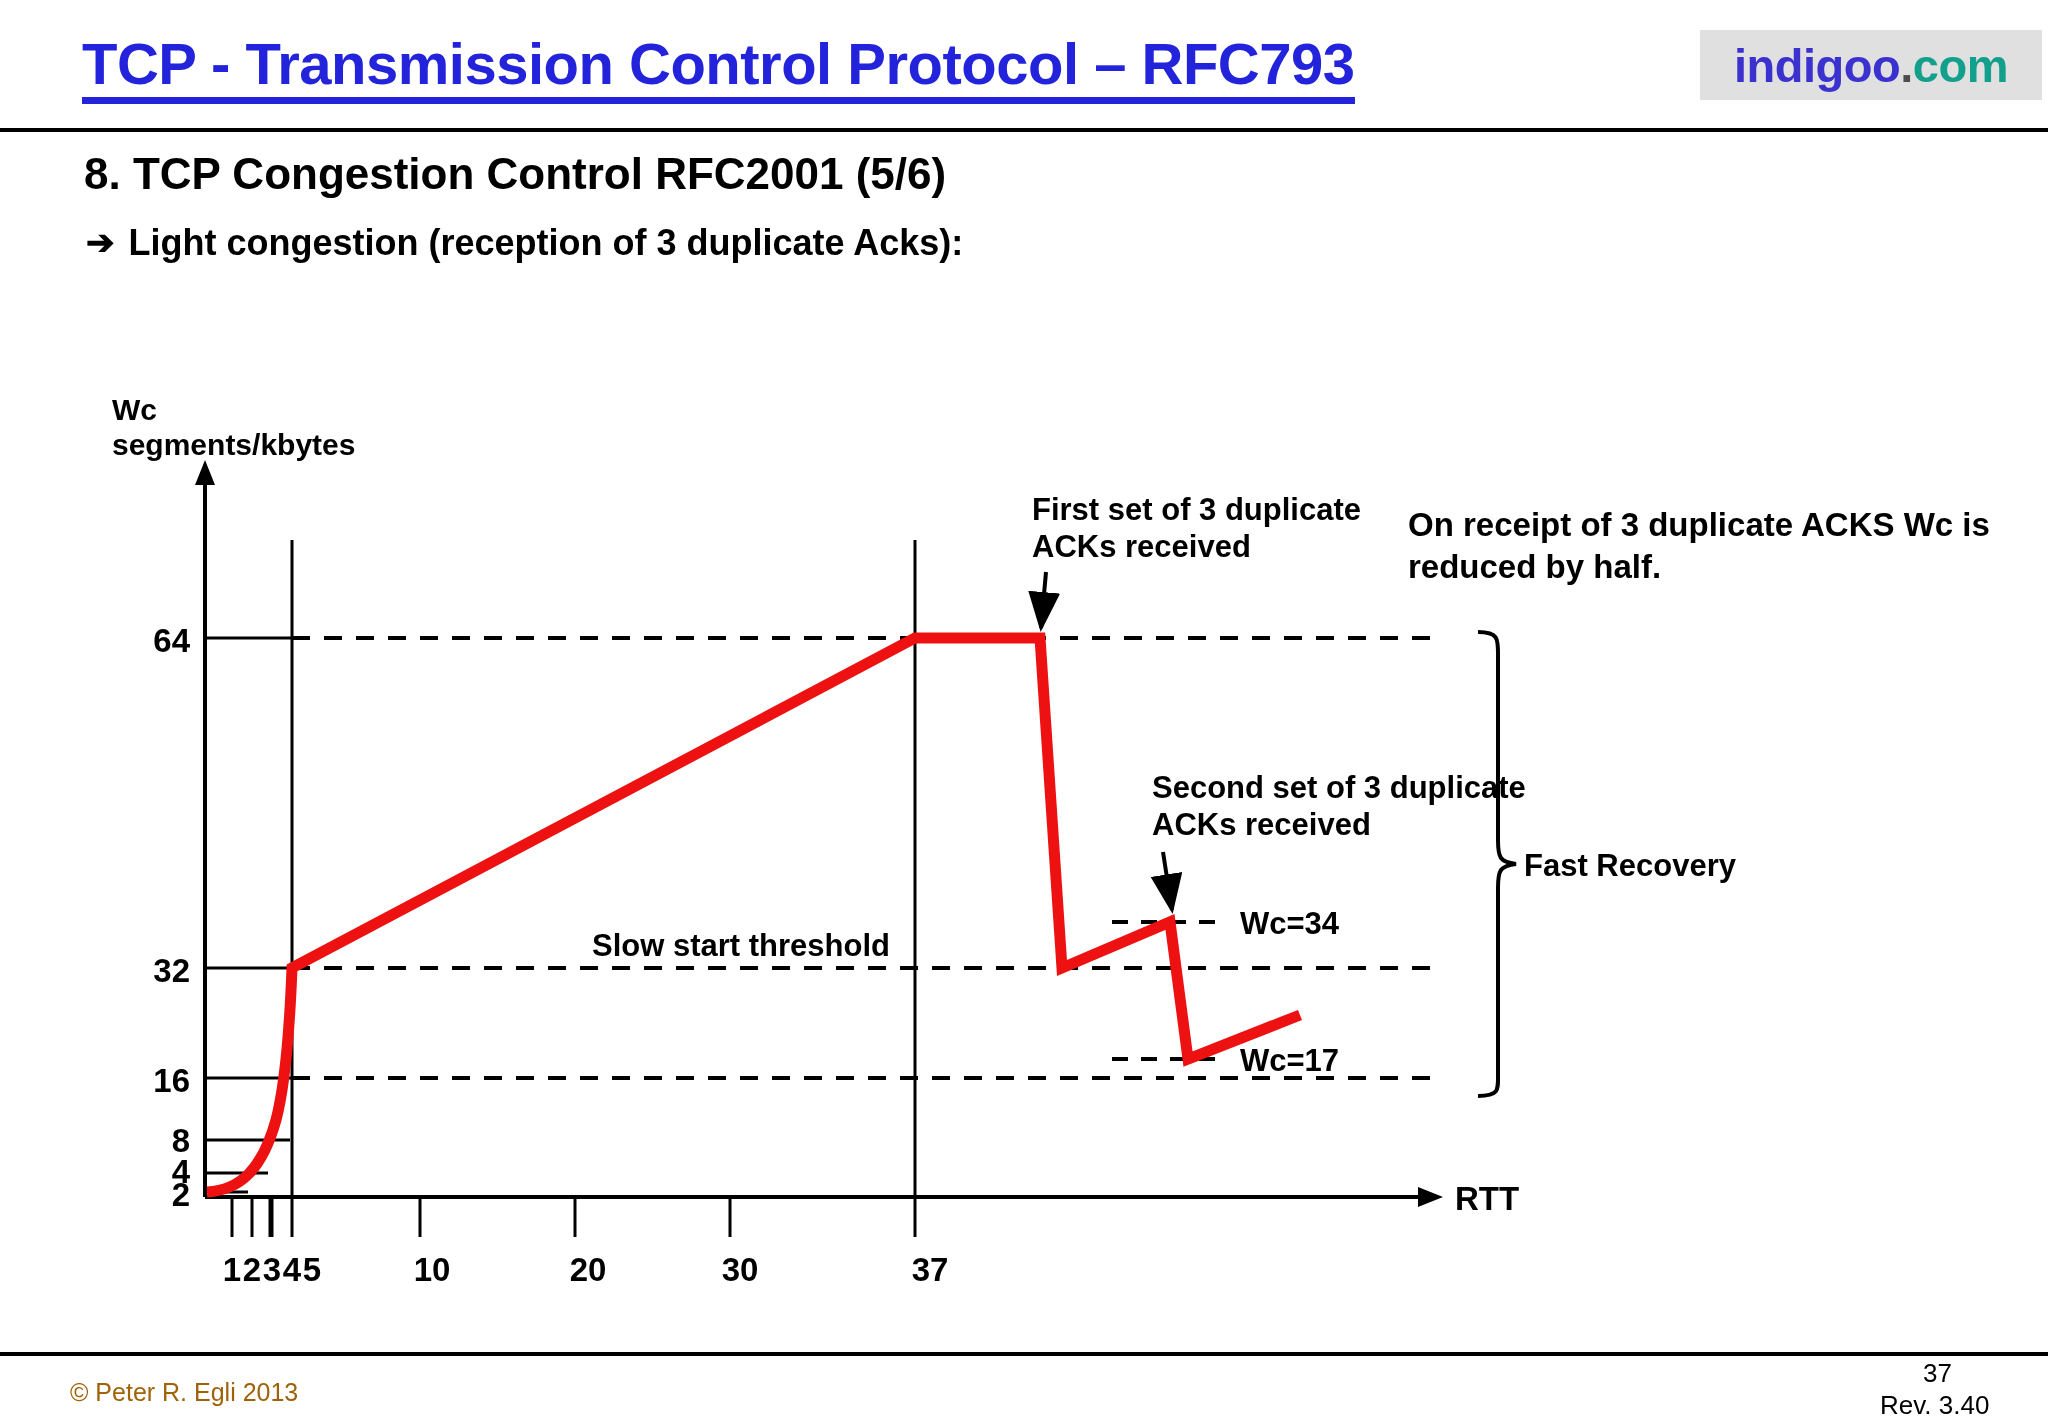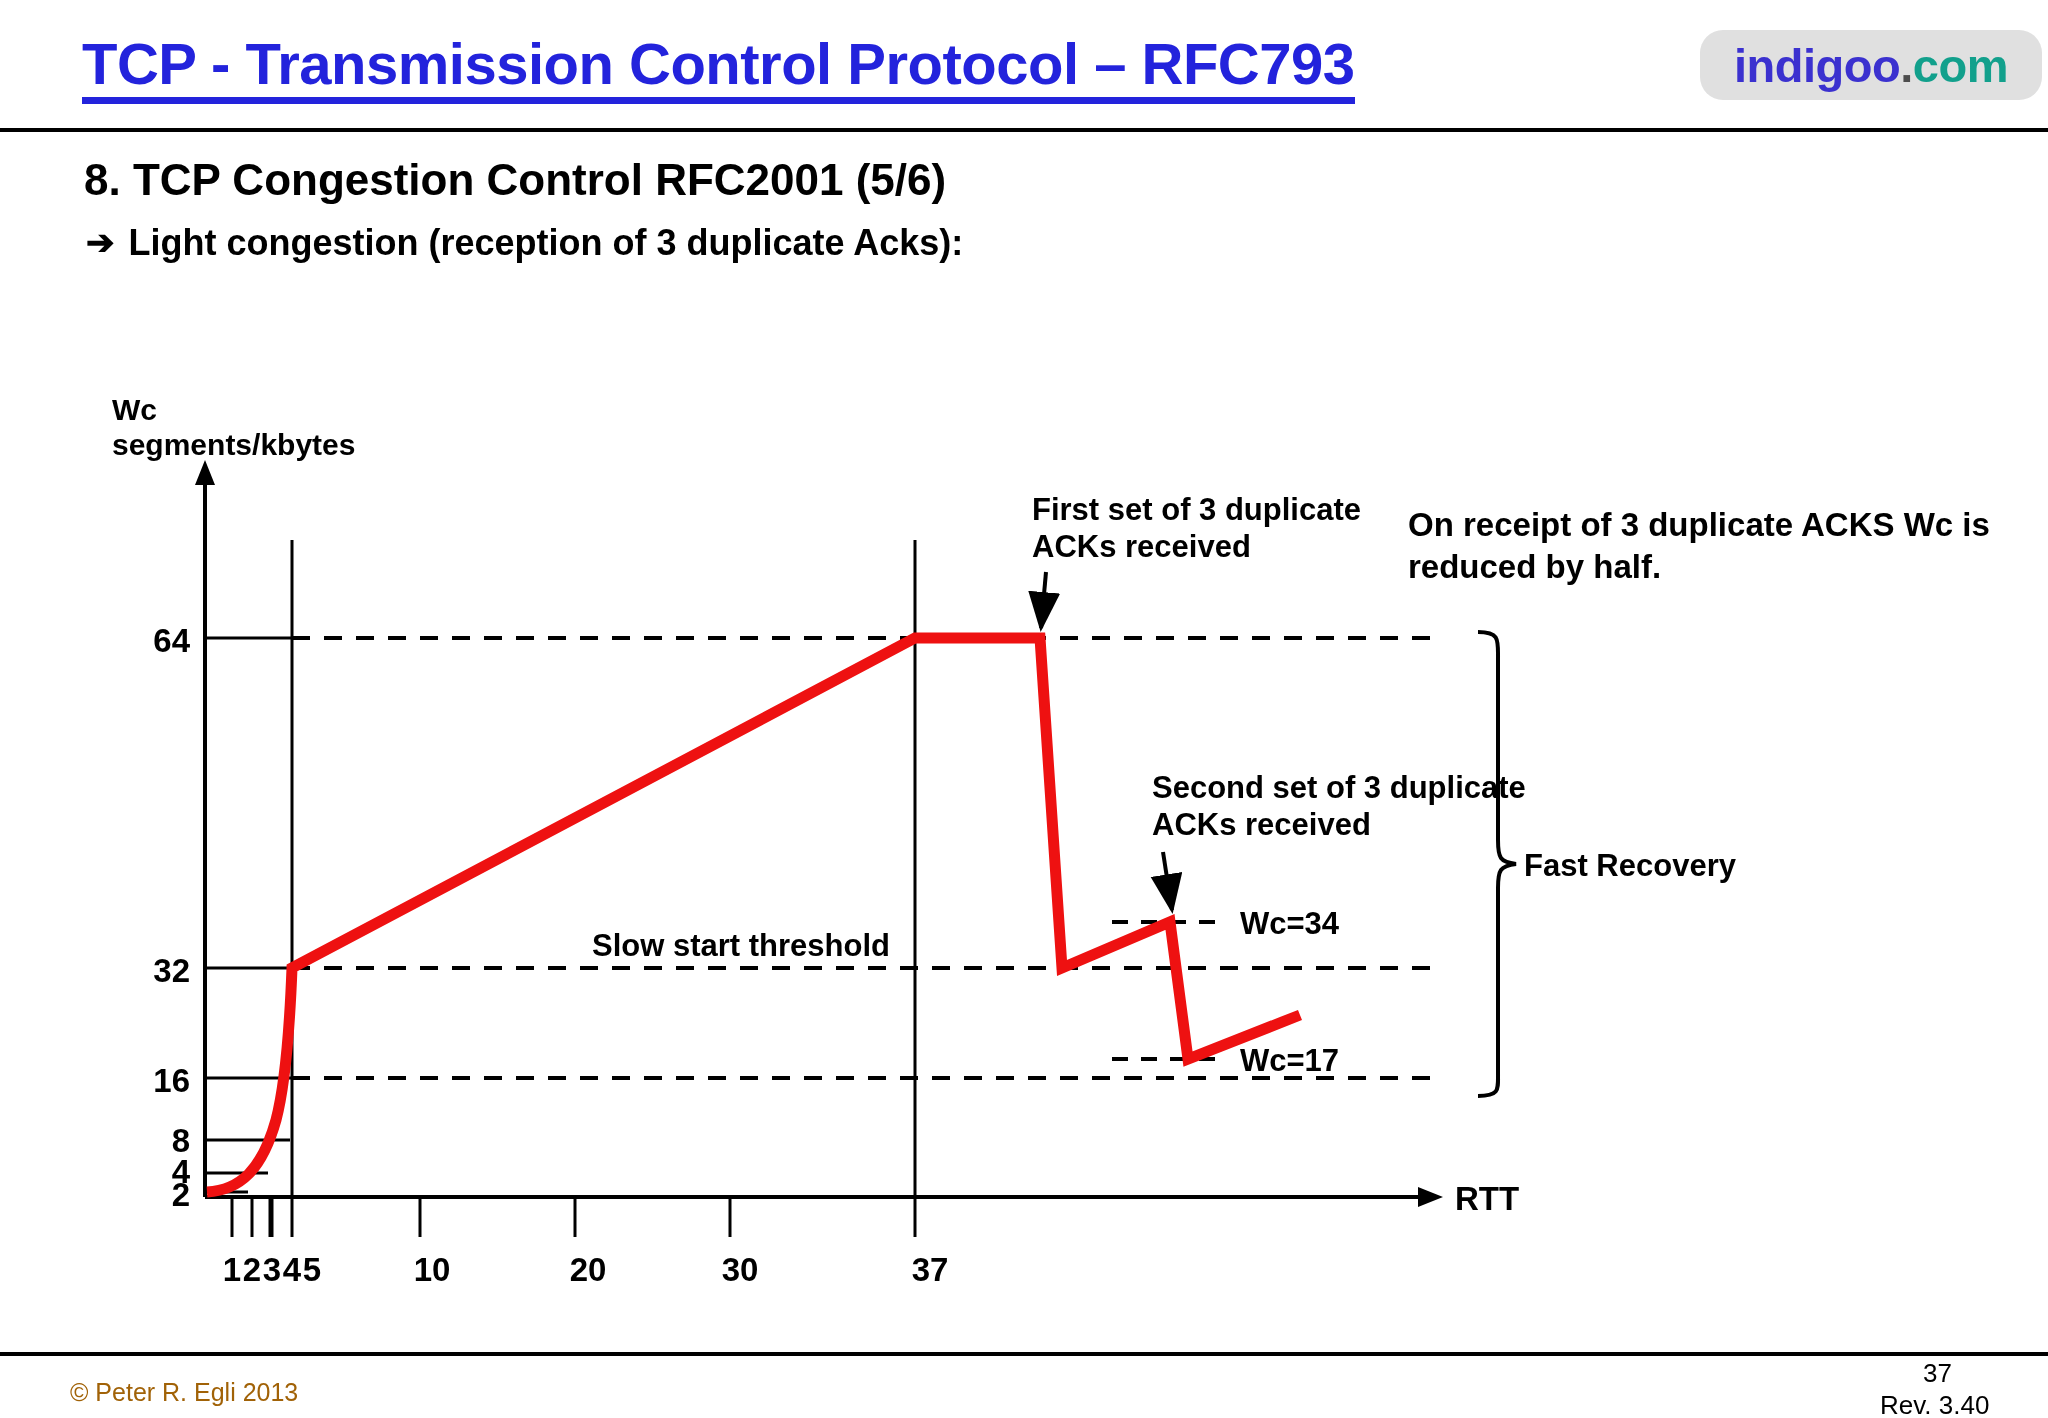--- a/index.html
+++ b/index.html
@@ -39,21 +39,20 @@
   #brand-logo {
     position: absolute;
     left: 1700px;
     top: 30px;
     width: 342px;
     height: 70px;
     background: #e0e0e0;
     display: flex;
     align-items: center;
     justify-content: center;
-    border-radius: 23px;
   }
   #brand-logo .brand-text {
     font-size: 47px;
     font-weight: bold;
     letter-spacing: -0.5px;
     white-space: nowrap;
   }
   .brand-indigoo { color: #3b31cf; }
   .brand-dot { color: #4d4d4d; }
   .brand-com { color: #12a08c; }
@@ -64,21 +63,21 @@
     top: 128px;
     width: 2048px;
     height: 0;
     border-top: 4px solid #000;
   }
 
   
   #page-title {
     position: absolute;
     left: 84px;
-    top: 155px;
+    top: 149px;
     font-size: 44px;
     font-weight: bold;
     color: #000;
     white-space: nowrap;
   }
   #subtitle-row {
     position: absolute;
     left: 86px;
     top: 222px;
     font-size: 36px;

